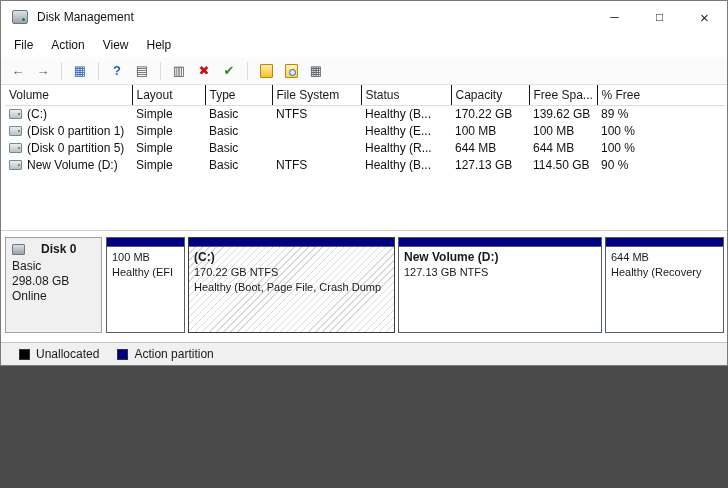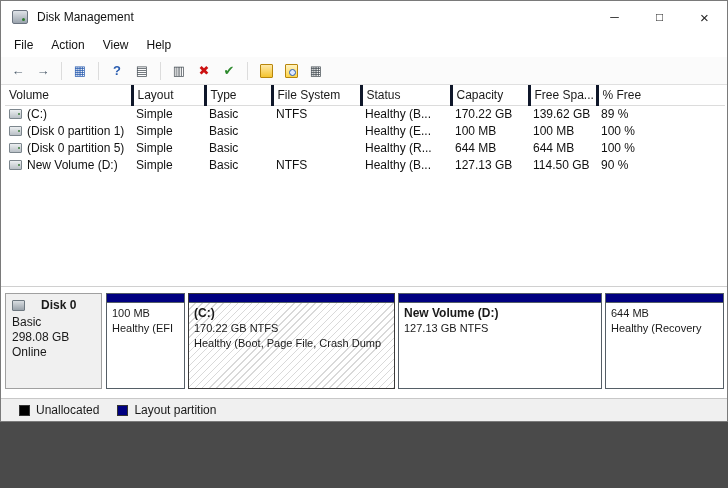--- a/index.html
+++ b/index.html
@@ -4,21 +4,21 @@
 <style>
   * { box-sizing: border-box; margin: 0; padding: 0; }
   html,body { width: 728px; height: 488px; overflow: hidden; }
   body {
     background: #4a4a4a;
     font-family: "Liberation Sans", "DejaVu Sans", sans-serif;
     font-size: 12px;
     color: #1a1a1a;
   }
   .window {
-    width: 728px; height: 422px;
+    width: 728px; height: 366px;
     background: #ffffff;
     border: 1px solid #7a7a7a;
     display: flex; flex-direction: column;
   }
   
   .titlebar { height: 32px; display: flex; align-items: center; background: #ffffff; flex: 0 0 32px; }
   .app-icon {
     width: 16px; height: 14px; margin: 0 9px 0 11px;
     background: linear-gradient(#dfe3e8, #9aa3ad);
     border: 1px solid #6b7untranslated; border: 1px solid #6b7480; border-radius: 2px;
@@ -60,21 +60,21 @@
   .doc-yellow.alt { background: linear-gradient(#fff3c4, #ffd54a); position: relative; }
   .doc-yellow.alt::after {
     content: ""; position: absolute; right: 1px; bottom: 1px;
     width: 5px; height: 5px; border: 1px solid #2a5db0; border-radius: 50%; background: #dfe9ff;
   }
   
   .volume-list { flex: 1 1 auto; background: #ffffff; overflow: hidden; }
   table.vol { border-collapse: collapse; table-layout: fixed; width: 720px; margin-left: 4px; }
   table.vol th {
     font-weight: normal; text-align: left; height: 20px;
-    border-right: 3px solid #0f172a; border-bottom: 1px solid #dcdcdc;
+    border-right: 1px solid #0f172a; border-bottom: 1px solid #dcdcdc;
     padding: 0 4px; color: #1a1a1a; background: #ffffff;
     overflow: hidden; white-space: nowrap;
   }
   table.vol th:last-child { border-right: none; }
   table.vol td {
     height: 17px; padding: 0 4px; white-space: nowrap; overflow: hidden; color: #111;
   }
   .vol-cell { display: flex; align-items: center; gap: 5px; }
   .drive-ico {
     width: 13px; height: 10px; flex: 0 0 13px;
@@ -301,19 +301,19 @@
     </div>
   </div>
 
   <div class="legend">
     <span class="legend-item">
       <span class="legend-swatch" style="background:#000000"></span>
       <span>Unallocated</span>
     </span>
     <span class="legend-item">
       <span class="legend-swatch" style="background:#000080"></span>
-      <span>Layout partition</span>
+      <span>Action partition</span>
     </span>
   </div>
 
 </div>
 
 <div class="desktop-strip"></div>
 
 </body></html>

